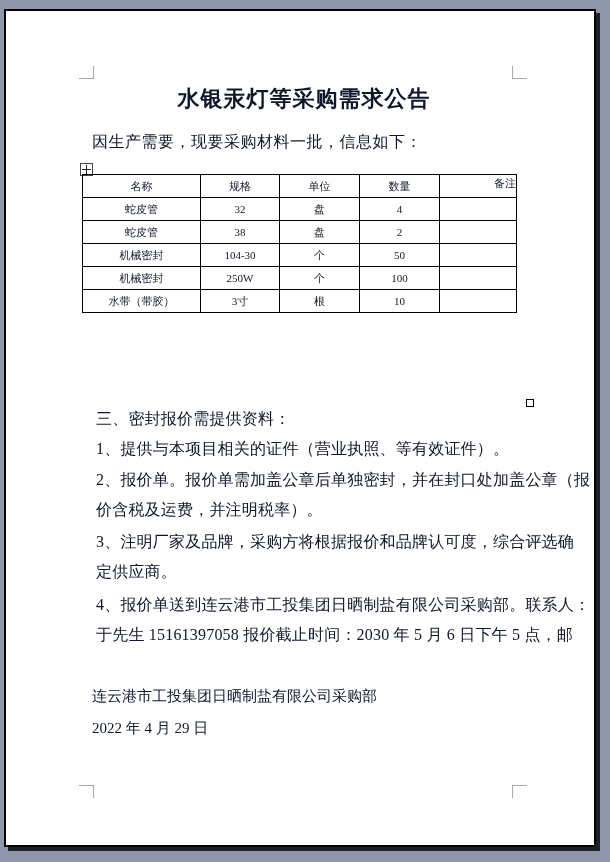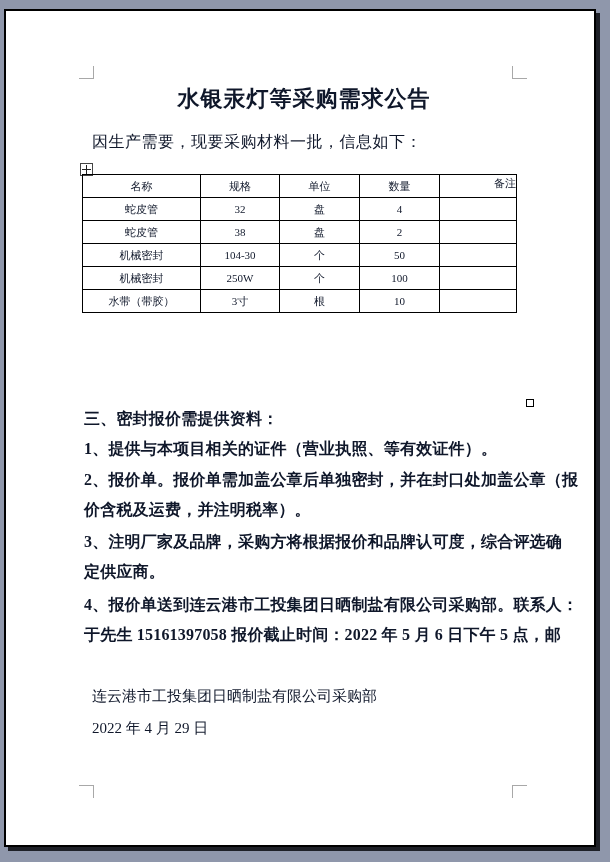--- a/index.html
+++ b/index.html
@@ -92,26 +92,25 @@
   .resize-handle {
     position: absolute;
     left: 526px; top: 399px;
     width: 8px; height: 8px;
     border: 1px solid #000;
     background: #fff;
   }
 
   .bodyline {
     position: absolute;
-    left: 84px;
+    left: 96px;
     font-size: 16px;
     line-height: 20px;
     white-space: nowrap;
     letter-spacing: 0.2px;
-    font-weight: bold;
   }
   .sig, .docdate {
     position: absolute;
     left: 92px;
     width: 420px;
     text-align: left;
     font-size: 15px;
     line-height: 19px;
     white-space: nowrap;
   }
@@ -193,18 +192,18 @@
 
   <div class="resize-handle"></div>
 
   <div class="bodyline" style="top:409px">三、密封报价需提供资料：</div>
   <div class="bodyline" style="top:439px">1、提供与本项目相关的证件（营业执照、等有效证件）。</div>
   <div class="bodyline" style="top:470px">2、报价单。报价单需加盖公章后单独密封，并在封口处加盖公章（报</div>
   <div class="bodyline" style="top:500px">价含税及运费，并注明税率）。</div>
   <div class="bodyline" style="top:532px">3、注明厂家及品牌，采购方将根据报价和品牌认可度，综合评选确</div>
   <div class="bodyline" style="top:562px">定供应商。</div>
   <div class="bodyline" style="top:595px">4、报价单送到连云港市工投集团日晒制盐有限公司采购部。联系人：</div>
-  <div class="bodyline" style="top:625px">于先生 15161397058 报价截止时间：2022 年 5 月 6 日下午 5 点，邮</div>
+  <div class="bodyline" style="top:625px">于先生 15161397058 报价截止时间：2030 年 5 月 6 日下午 5 点，邮</div>
 
   <div class="sig" style="top:687px">连云港市工投集团日晒制盐有限公司采购部</div>
   <div class="docdate" style="top:719px">2022 年 4 月 29 日</div>
 
 </div>
 
 </body></html>

